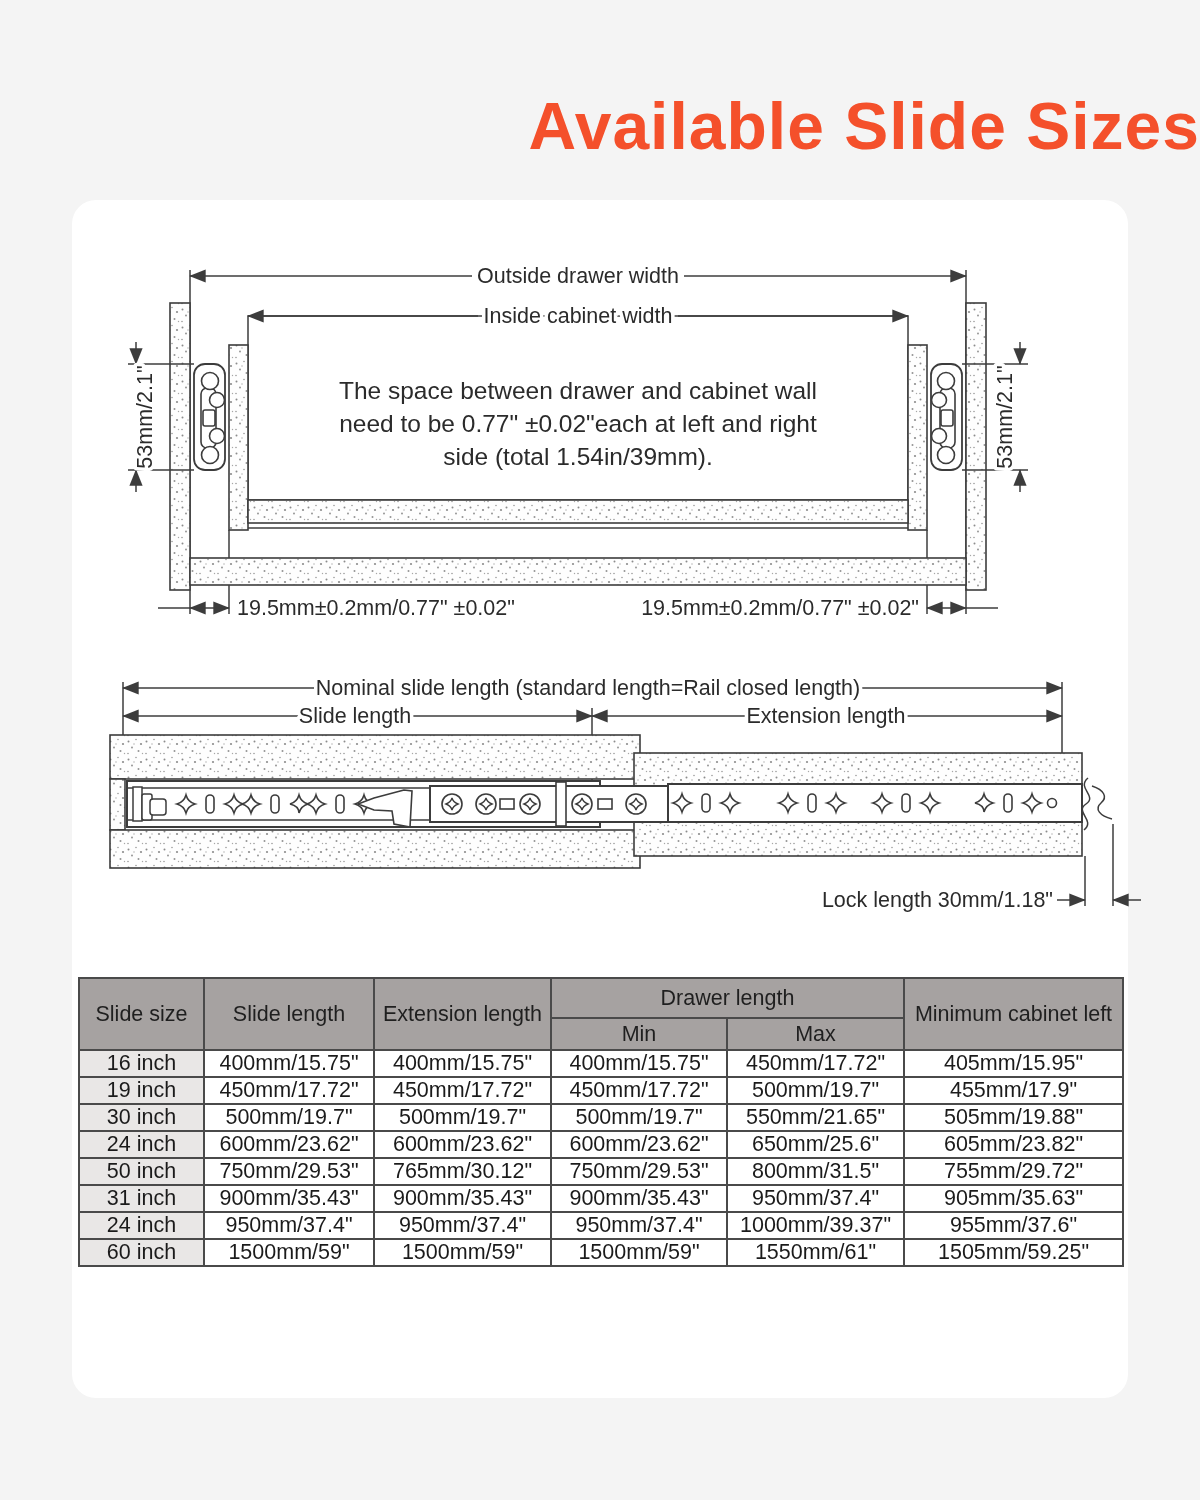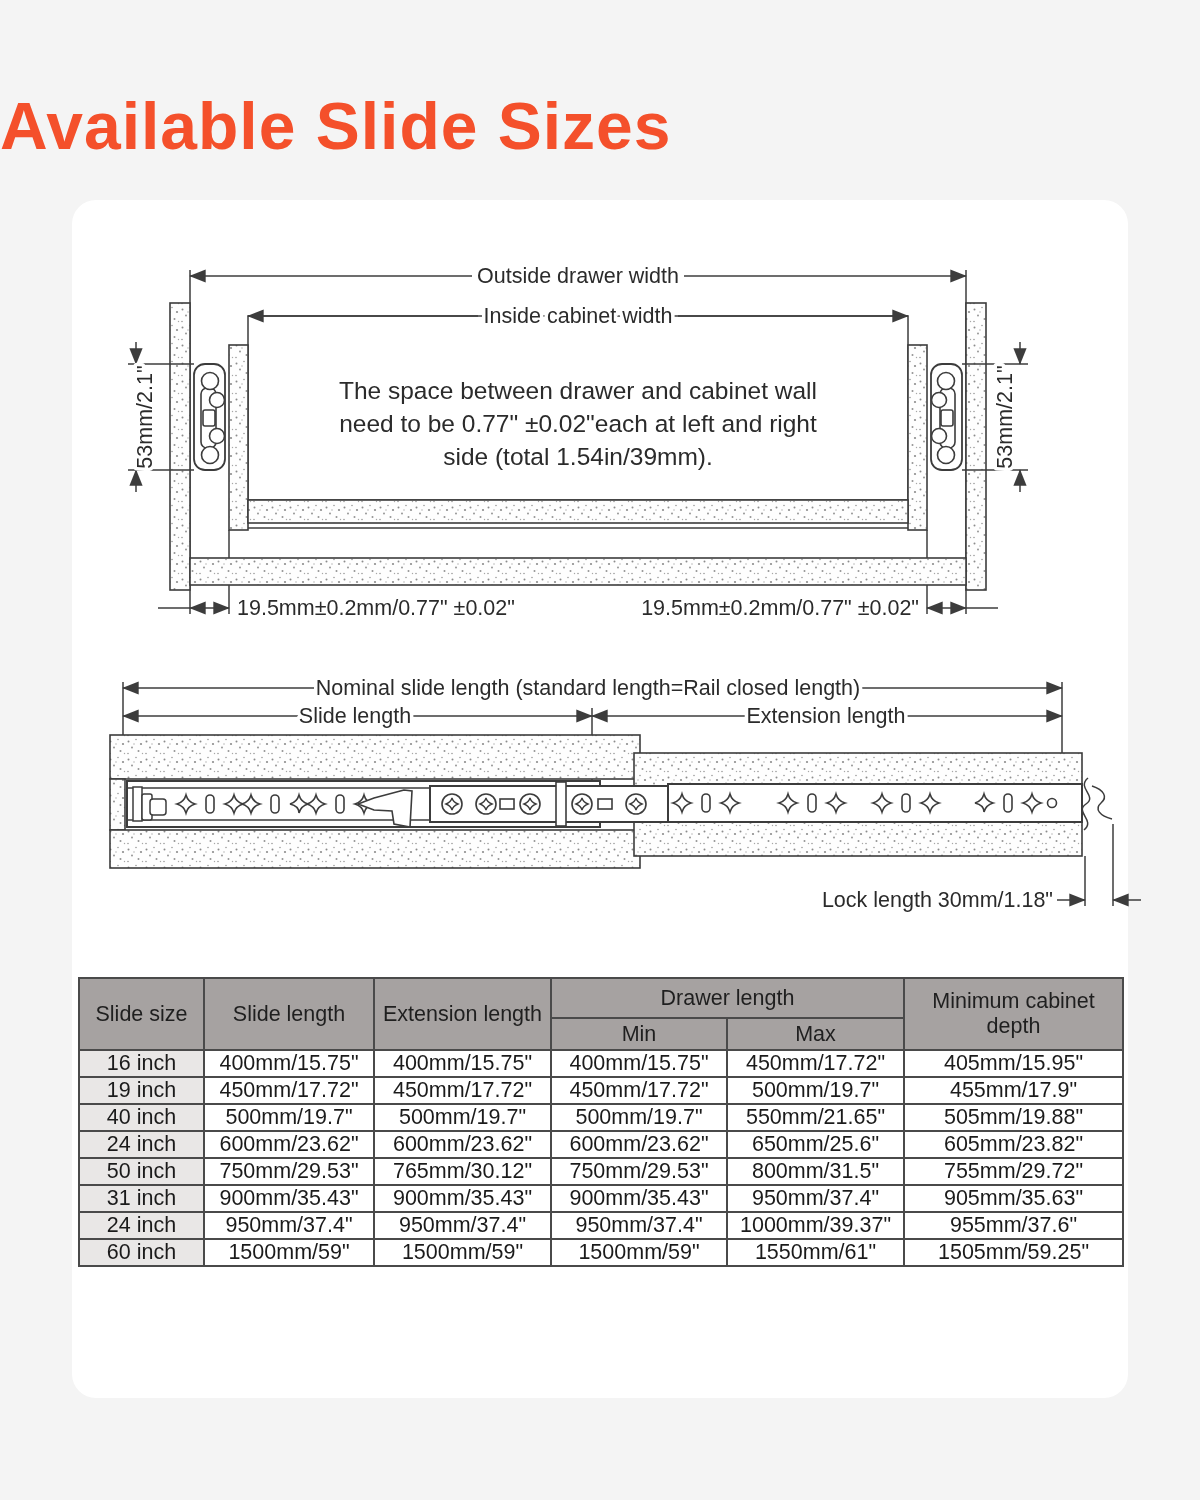--- a/index.html
+++ b/index.html
@@ -6,21 +6,21 @@
     --accent:#F4502B; --page-bg:#F4F4F4; --card-bg:#FFFFFF; --line:#3C3C3C;
     --th-bg:#A6A2A1; --rowlabel-bg:#E9E7E6; --tb-border:#4A4A4A; --ink:#2B2B2B;
   }
   *{margin:0;padding:0;box-sizing:border-box;}
   html,body{width:1200px;height:1500px;}
   body{
     position:relative;background:var(--page-bg);
     font-family:"Liberation Sans","DejaVu Sans",sans-serif;overflow:hidden;
   }
   .title{
-    position:absolute;top:88px;left:0;width:1200px;text-align:left;
+    position:absolute;top:88px;left:0;width:1200px;text-align:right;
     font-size:66px;font-weight:bold;letter-spacing:1px;color:var(--accent);
   }
   .card{
     position:absolute;left:72px;top:200px;width:1056px;height:1198px;
     background:var(--card-bg);border-radius:24px;
   }
   svg.diagrams{position:absolute;left:0;top:0;width:1200px;height:1500px;pointer-events:none;}
   svg .ln{stroke:var(--line);stroke-width:1.5;fill:none;}
   svg .ln2{stroke:var(--line);stroke-width:2;fill:none;}
   svg .fw{fill:#FFFFFF;}
@@ -258,21 +258,21 @@
     <col style="width:176px">
       <col style="width:177px">
       <col style="width:219px">
   </colgroup>
   <thead>
     <tr>
       <th rowspan="2">Slide size</th>
       <th rowspan="2">Slide length</th>
       <th rowspan="2">Extension length</th>
       <th colspan="2">Drawer length</th>
-      <th rowspan="2">Minimum cabinet depth</th>
+      <th rowspan="2">Minimum cabinet left</th>
     </tr>
     <tr>
       <th>Min</th>
       <th>Max</th>
     </tr>
   </thead>
   <tbody>
     <tr>
       <td class="rowlabel">16 inch</td>
       <td>400mm/15.75"</td>
@@ -283,21 +283,21 @@
     </tr>
     <tr>
       <td class="rowlabel">19 inch</td>
       <td>450mm/17.72"</td>
       <td>450mm/17.72"</td>
       <td>450mm/17.72"</td>
       <td>500mm/19.7"</td>
       <td>455mm/17.9"</td>
     </tr>
     <tr>
-      <td class="rowlabel">40 inch</td>
+      <td class="rowlabel">30 inch</td>
       <td>500mm/19.7"</td>
       <td>500mm/19.7"</td>
       <td>500mm/19.7"</td>
       <td>550mm/21.65"</td>
       <td>505mm/19.88"</td>
     </tr>
     <tr>
       <td class="rowlabel">24 inch</td>
       <td>600mm/23.62"</td>
       <td>600mm/23.62"</td>

